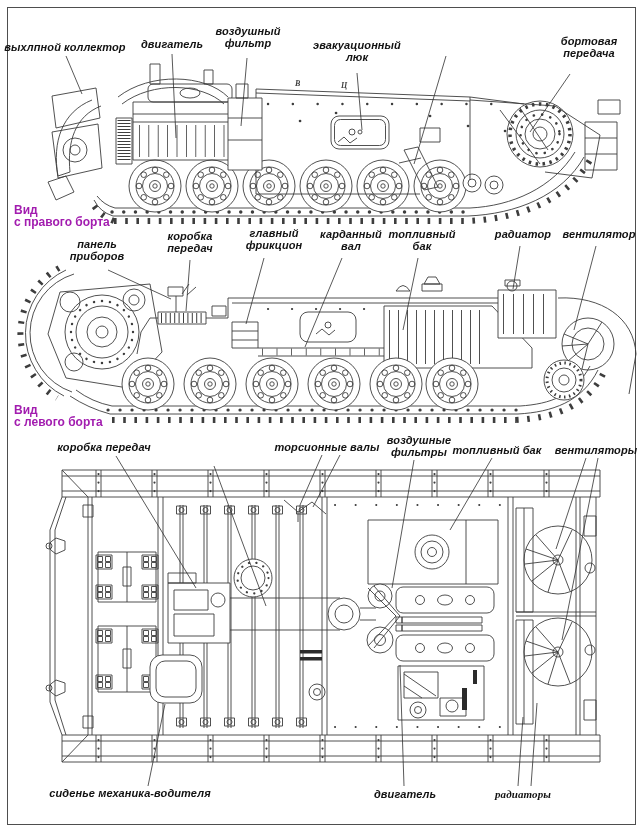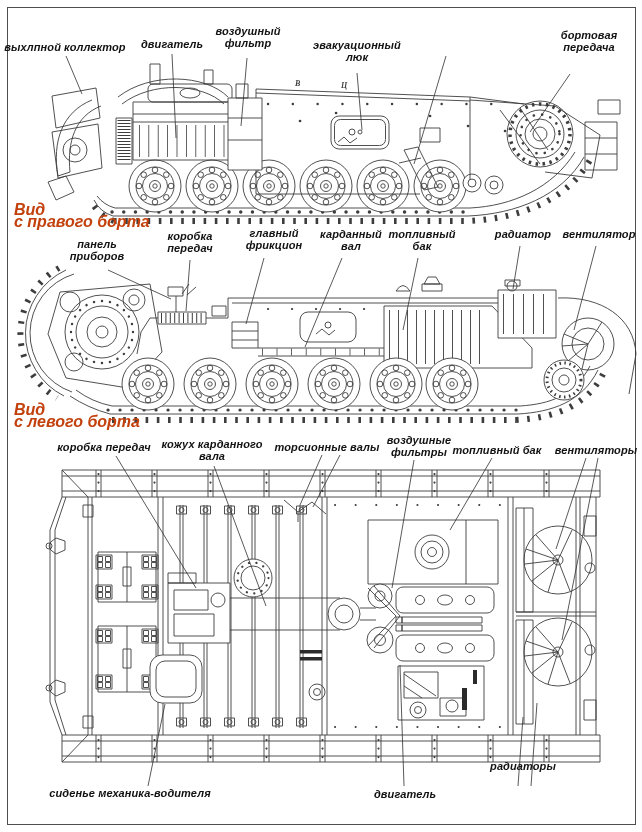--- a/index.html
+++ b/index.html
@@ -11,22 +11,22 @@
     position:absolute; left:7px; top:7px; right:6px; bottom:7px;
     border:1.5px solid #4e4e4e; pointer-events:none;
   }
   svg.draw { position:absolute; left:0; top:0; }
   .lbl {
     position:absolute; transform:translateX(-50%); text-align:center;
     font-style:italic; font-weight:bold; font-size:11px; line-height:12px;
     color:#121212; white-space:pre-line; letter-spacing:0.1px;
   }
   .viewtitle {
-    position:absolute; font-style:italic; font-weight:bold; font-size:16px;
-    line-height:12px; color:#c2410c; white-space:pre-line;
+    position:absolute; font-weight:bold; font-size:12px;
+    line-height:12px; color:#a21caf; white-space:pre-line;
   }
   .mark { font:italic bold 8px "Liberation Serif", serif; fill:#444; stroke:none; }
 </style>
 </head>
 <body>
 
 <div class="page">
   <div class="frame"></div>
 
   <svg class="draw" width="642" height="832" viewBox="0 0 642 832">
@@ -357,41 +357,39 @@
 с правого борта</div>
   <div class="viewtitle" style="left:14px; top:404px;">Вид
 с левого борта</div>
 
   <div class="lbl" style="left:65px;  top:41px;text-align:right;">выхлпной коллектор</div>
   <div class="lbl" style="left:172px; top:38px;">двигатель</div>
   <div class="lbl" style="left:248px; top:25px;">воздушный
 фильтр</div>
   <div class="lbl" style="left:357px; top:39px;font-style:italic;">эвакуационный
 люк</div>
-  <div class="lbl" style="left:589px; top:29px;">бортовая
+  <div class="lbl" style="left:589px; top:35px;">бортовая
 передача</div>
 
   <div class="lbl" style="left:97px;  top:238px;">панель
 приборов</div>
   <div class="lbl" style="left:190px; top:230px;">коробка
 передач</div>
   <div class="lbl" style="left:255px; top:227px;margin-left:19px;">главный
 фрикцион</div>
   <div class="lbl" style="left:351px; top:228px;">карданный
 вал</div>
   <div class="lbl" style="left:422px; top:228px;font-style:italic;">топливный
 бак</div>
   <div class="lbl" style="left:523px; top:228px;">радиатор</div>
   <div class="lbl" style="left:599px; top:228px;">вентилятор</div>
 
   <div class="lbl" style="left:104px; top:441px;">коробка передач</div>
-  <div class="lbl" style="left:212px; top:438px;">кожух карданного
-вала</div>
   <div class="lbl" style="left:327px; top:441px;text-align:right;">торсионные валы</div>
   <div class="lbl" style="left:419px; top:434px;">воздушные
 фильтры</div>
   <div class="lbl" style="left:497px; top:444px;">топливный бак</div>
   <div class="lbl" style="left:596px; top:444px;">вентиляторы</div>
 
   <div class="lbl" style="left:130px; top:787px;">сиденье механика-водителя</div>
   <div class="lbl" style="left:405px; top:788px;">двигатель</div>
-  <div class="lbl" style="left:523px; top:760px;">радиаторы</div>
+  <div class="lbl" style="left:523px; top:788px;font-family:Liberation Serif, serif;">радиаторы</div>
 </div>
 
 </body></html>

